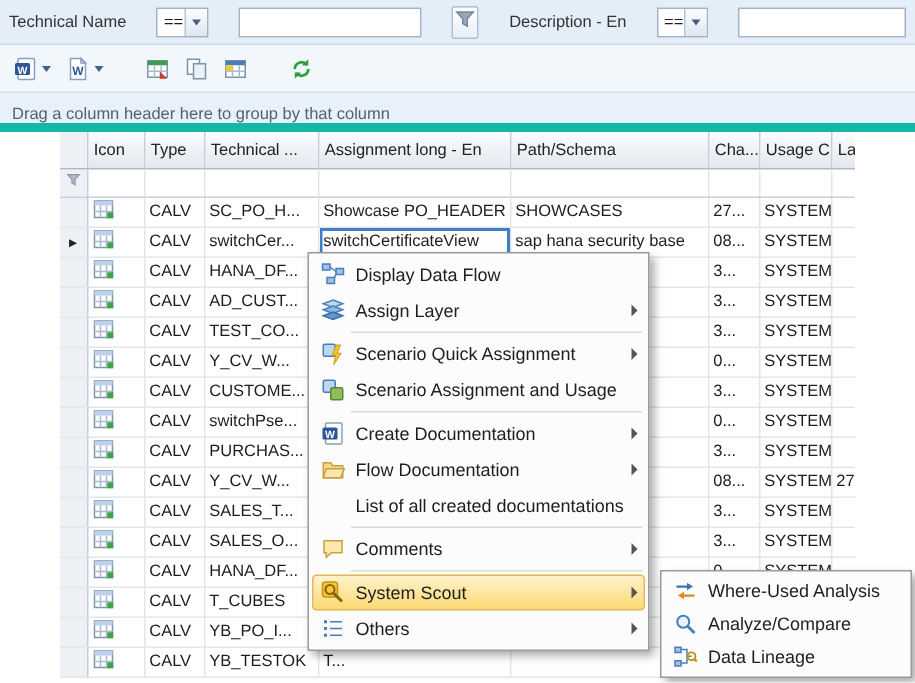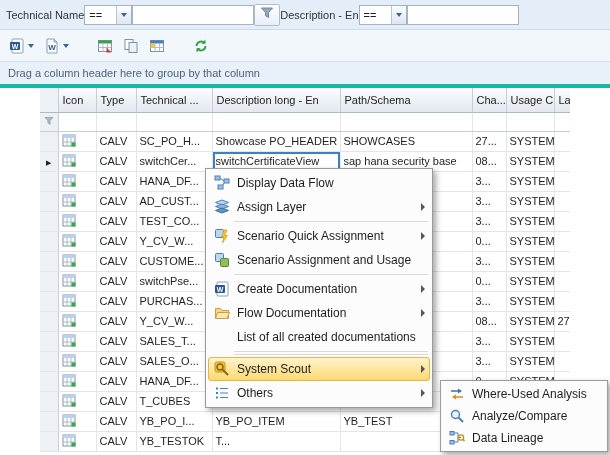--- a/index.html
+++ b/index.html
@@ -2,21 +2,21 @@
 <html style="--selection-border: #3f7ecb; --menu-highlight: #fbd973; --menu-highlight-top: #fff3cd; --menu-highlight-border: #e3b64f; --panel-background: #e4eef9; --group-bar-background: #e8f1fa;"><head>
 <meta charset="utf-8">
 <style>
   * { box-sizing: border-box; margin: 0; padding: 0; }
   html, body { width: 610px; height: 455px; overflow: hidden; }
   body { font-family: "Liberation Sans", sans-serif; font-size: 11px; color: #1e1e1e; background: #fff; }
   .app { position: relative; width: 610px; height: 455px; background: #fff; }
 
   
   .filter-panel { height: 30px; background: var(--panel-background, #e4eef9); border-bottom: 1px solid #cdd9e7;
-                  display: flex; align-items: center; padding: 0 6px; gap: 0; }
+                  display: flex; align-items: center; padding: 0 6px; gap: 20px; }
   .f-label { color: #333; white-space: nowrap; }
   .f-label.second { }
   .combo { width: 48px; height: 20px; background: #fff; border: 1px solid #a3b2c4; display: flex; align-items: center; }
   .combo-val { flex: 1; padding-left: 4px; }
   .combo-btn { width: 15px; height: 100%; background: linear-gradient(#fdfdfd, #dde6f0); border-left: 1px solid #b7c4d4;
                display: flex; align-items: center; justify-content: center; }
   .caret { width: 0; height: 0; border-left: 3px solid transparent; border-right: 3px solid transparent; border-top: 4px solid #44618a; display: inline-block; }
   .f-input { height: 20px; border: 1px solid #a3b2c4; padding: 0 3px; font: inherit; background: #fff; }
   .w1 { width: 122px; }
   .w2 { width: 112px; }
@@ -24,22 +24,22 @@
                 border-radius: 2px; display: flex; align-items: center; justify-content: center; }
 
   
   .toolbar { height: 32px; background: #f2f7fc; border-bottom: 1px solid #d6dfe9; display: flex; align-items: center; padding: 0 6px; gap: 4px; }
   .tool-btn { height: 24px; display: flex; align-items: center; padding: 2px 3px; border-radius: 2px; }
   .tb-ic { display: flex; align-items: center; }
   .drop-caret { width: 0; height: 0; border-left: 3px solid transparent; border-right: 3px solid transparent; border-top: 4px solid #44618a; margin-left: 3px; }
   .tool-sep { width: 14px; height: 100%; }
 
   
-  .group-bar { height: 26px; background: var(--group-bar-background, #e8f1fa); border-bottom: 4px solid #14b8a6;
-               display: flex; align-items: center; padding-left: 8px; color: #4e6378; }
+  .group-bar { height: 26px; background: var(--group-bar-background, #e8f1fa); border-bottom: 6px solid #14b8a6;
+               display: flex; align-items: flex-end; padding-left: 8px; color: #4e6378; }
 
   
   .grid-wrap { position: relative; width: 530px; overflow: hidden; margin-left: 40px; }
   table { border-collapse: collapse; table-layout: fixed; width: 610px; }
   th { height: 24px; background: linear-gradient(#fbfcfd, #e2e8ef); border-right: 1px solid #c6cfd9; border-bottom: 1px solid #aeb9c6;
        font-weight: normal; text-align: left; padding: 0 4px; overflow: hidden; white-space: nowrap; color: #222; font-size: 11px; }
   td { height: 20px; border-right: 1px solid #e2e6eb; border-bottom: 1px solid #e2e6eb; padding: 0 3px;
        overflow: hidden; white-space: nowrap; background: #fff; }
   tr.filter-row td { height: 19px; border-bottom: 1px solid #c6cfd9; }
   td.indicator, th.indicator { background: #edf0f4; border-right: 1px solid #c6cfd9; text-align: center; padding: 0; }
@@ -173,21 +173,21 @@
           <col style="width: 48px;">
           <col style="width: 28px;">
           <col style="width: 68px;">
         </colgroup>
         <tbody>
           <tr>
             <th class="indicator"></th>
             <th>Icon</th>
             <th>Type</th>
             <th>Technical ...</th>
-            <th>Description long - En</th>
+            <th>Assignment long - En</th>
             <th>Path/Schema</th>
             <th>Cha...</th>
             <th>Usage C...</th>
             <th>Las...</th>
             <th>Comment Co...</th>
           </tr>
           <tr class="filter-row">
             <td class="indicator"><span><svg width="10" height="10" viewBox="0 0 14 14">
                   <path d="M1.5 2 h11 l-4 4.5 v5 l-3 -1.8 v-3.2 z" fill="#aab8c8" stroke="#8a98a8"></path>
                 </svg></span></td>
@@ -572,20 +572,29 @@
           </svg>
         </span>
         <span class="menu-label">Flow Documentation</span>
         <span class="menu-arrow"></span>
       </div>
       <div class="menu-item">
         <span class="menu-icon"></span>
         <span class="menu-label">List of all created documentations</span>
       </div>
       <div class="menu-sep"></div>
+      <div class="menu-item">
+        <span class="menu-icon">
+          <svg width="16" height="16" viewBox="0 0 16 16">
+            <path d="M2 2.5 h12 v8 h-7 l-3.5 3 v-3 h-1.5 z" fill="#ffe9a8" stroke="#c7a045"></path>
+          </svg>
+        </span>
+        <span class="menu-label">Comments</span>
+        <span class="menu-arrow"></span>
+      </div>
       <div class="menu-sep"></div>
       <div class="menu-item hl">
         <span class="menu-icon">
           <svg width="16" height="16" viewBox="0 0 16 16">
             <rect x="1" y="1" width="10" height="10" rx="2" fill="#f9c838" stroke="#c49214"></rect>
             <circle cx="6" cy="6" r="3" fill="none" stroke="#8a6508" stroke-width="1.4"></circle>
             <line x1="8.4" y1="8.4" x2="14" y2="14" stroke="#8a6508" stroke-width="2"></line>
           </svg>
         </span>
         <span class="menu-label">System Scout</span>

